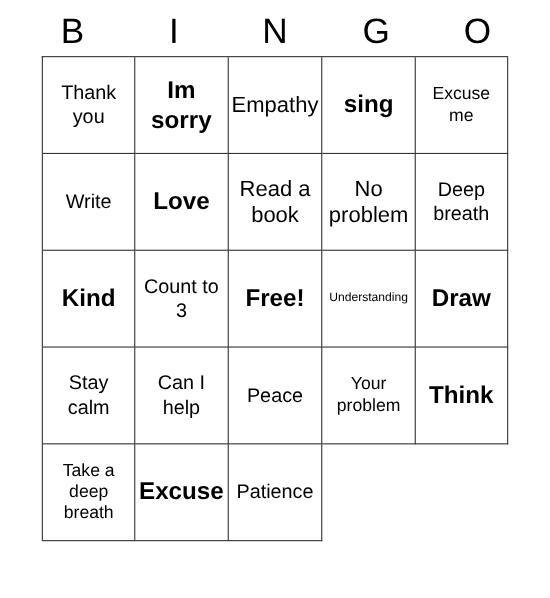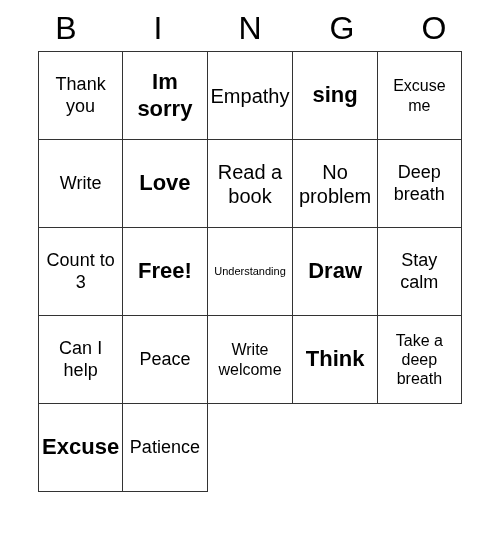--- a/index.html
+++ b/index.html
@@ -96,20 +96,23 @@
     <div class="bingo-cell">
       <span class="cell-text">Read a book</span>
     </div>
     <div class="bingo-cell">
       <span class="cell-text">No problem</span>
     </div>
     <div class="bingo-cell">
       <span class="cell-text medium">Deep breath</span>
     </div>
     <div class="bingo-cell">
+      <span class="cell-text large">Kind</span>
+    </div>
+    <div class="bingo-cell">
       <span class="cell-text medium">Count to 3</span>
     </div>
     <div class="bingo-cell">
       <span class="cell-text large">Free!</span>
     </div>
     <div class="bingo-cell">
       <span class="cell-text xsmall">Understanding</span>
     </div>
     <div class="bingo-cell">
       <span class="cell-text large">Draw</span>
@@ -117,21 +120,21 @@
     <div class="bingo-cell">
       <span class="cell-text medium">Stay calm</span>
     </div>
     <div class="bingo-cell">
       <span class="cell-text medium">Can I help</span>
     </div>
     <div class="bingo-cell">
       <span class="cell-text medium">Peace</span>
     </div>
     <div class="bingo-cell">
-      <span class="cell-text small">Write welcome</span>
+      <span class="cell-text small">Your problem</span>
     </div>
     <div class="bingo-cell">
       <span class="cell-text large">Think</span>
     </div>
     <div class="bingo-cell">
       <span class="cell-text small">Take a deep breath</span>
     </div>
     <div class="bingo-cell">
       <span class="cell-text large">Excuse</span>
     </div>

